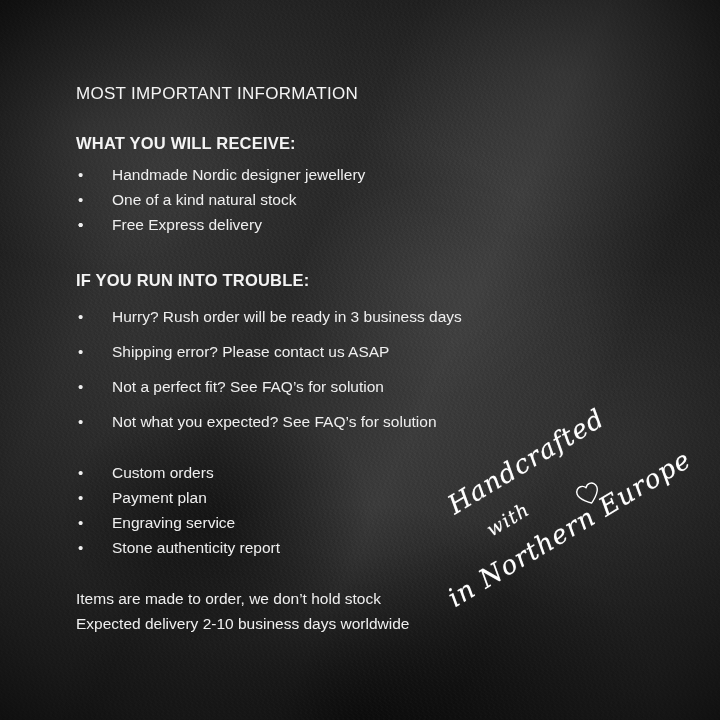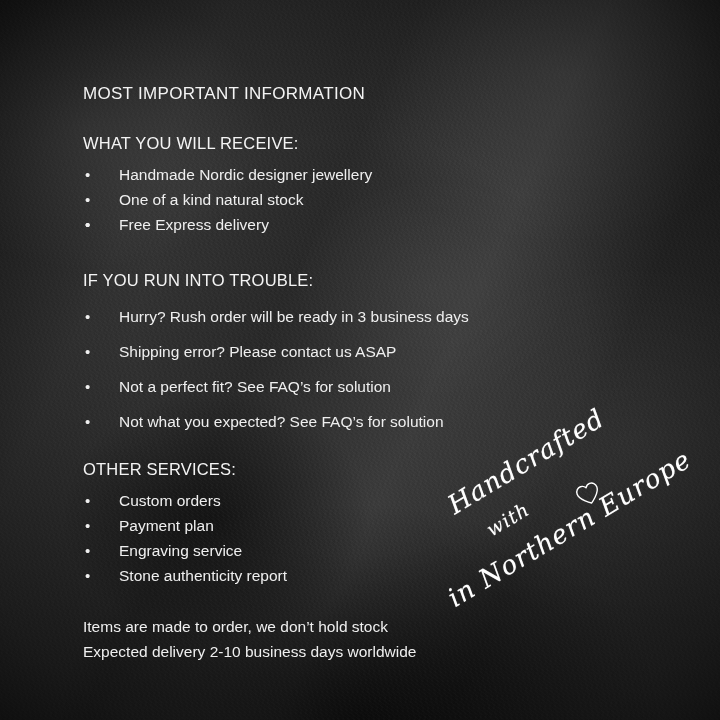--- a/index.html
+++ b/index.html
@@ -48,41 +48,41 @@
   .vignette {
     position: absolute;
     inset: 0;
     background:
       radial-gradient(ellipse 560px 520px at 50% 48%, rgba(0,0,0,0) 40%, rgba(0,0,0,0.45) 82%, rgba(0,0,0,0.72) 100%);
     pointer-events: none;
   }
 
   .content {
     position: absolute;
-    left: 83px;
+    left: 76px;
     top: 84px;
     width: 600px;
     color: #f2f2f2;
   }
 
   .doc-title {
     font-size: 17px;
     letter-spacing: 0.3px;
     margin: 0 0 30px 0;
     font-weight: 400;
     color: #f4f4f4;
   }
 
   .section {
     margin-bottom: 22px;
   }
   .section-heading {
     font-size: 16.5px;
     margin: 4px 0 9px 0;
-    font-weight: 400;
+    font-weight: 700;
     letter-spacing: 0.2px;
     color: #f4f4f4;
   }
   .bullets {
     list-style: none;
     margin: 0;
     padding: 0;
   }
   .bullets li {
     position: relative;
@@ -212,21 +212,20 @@
           <span>Not a perfect fit? See FAQ’s for solution</span>
         </li>
         <li>
           <span class="dot">•</span>
           <span>Not what you expected? See FAQ’s for solution</span>
         </li>
       </ul>
     </div>
 
     <div class="section" style="margin-top:26px;">
-      <h2 class="section-heading">OTHER SERVICES:</h2>
       <ul class="bullets">
         <li>
           <span class="dot">•</span>
           <span>Custom orders</span>
         </li>
         <li>
           <span class="dot">•</span>
           <span>Payment plan</span>
         </li>
         <li>

